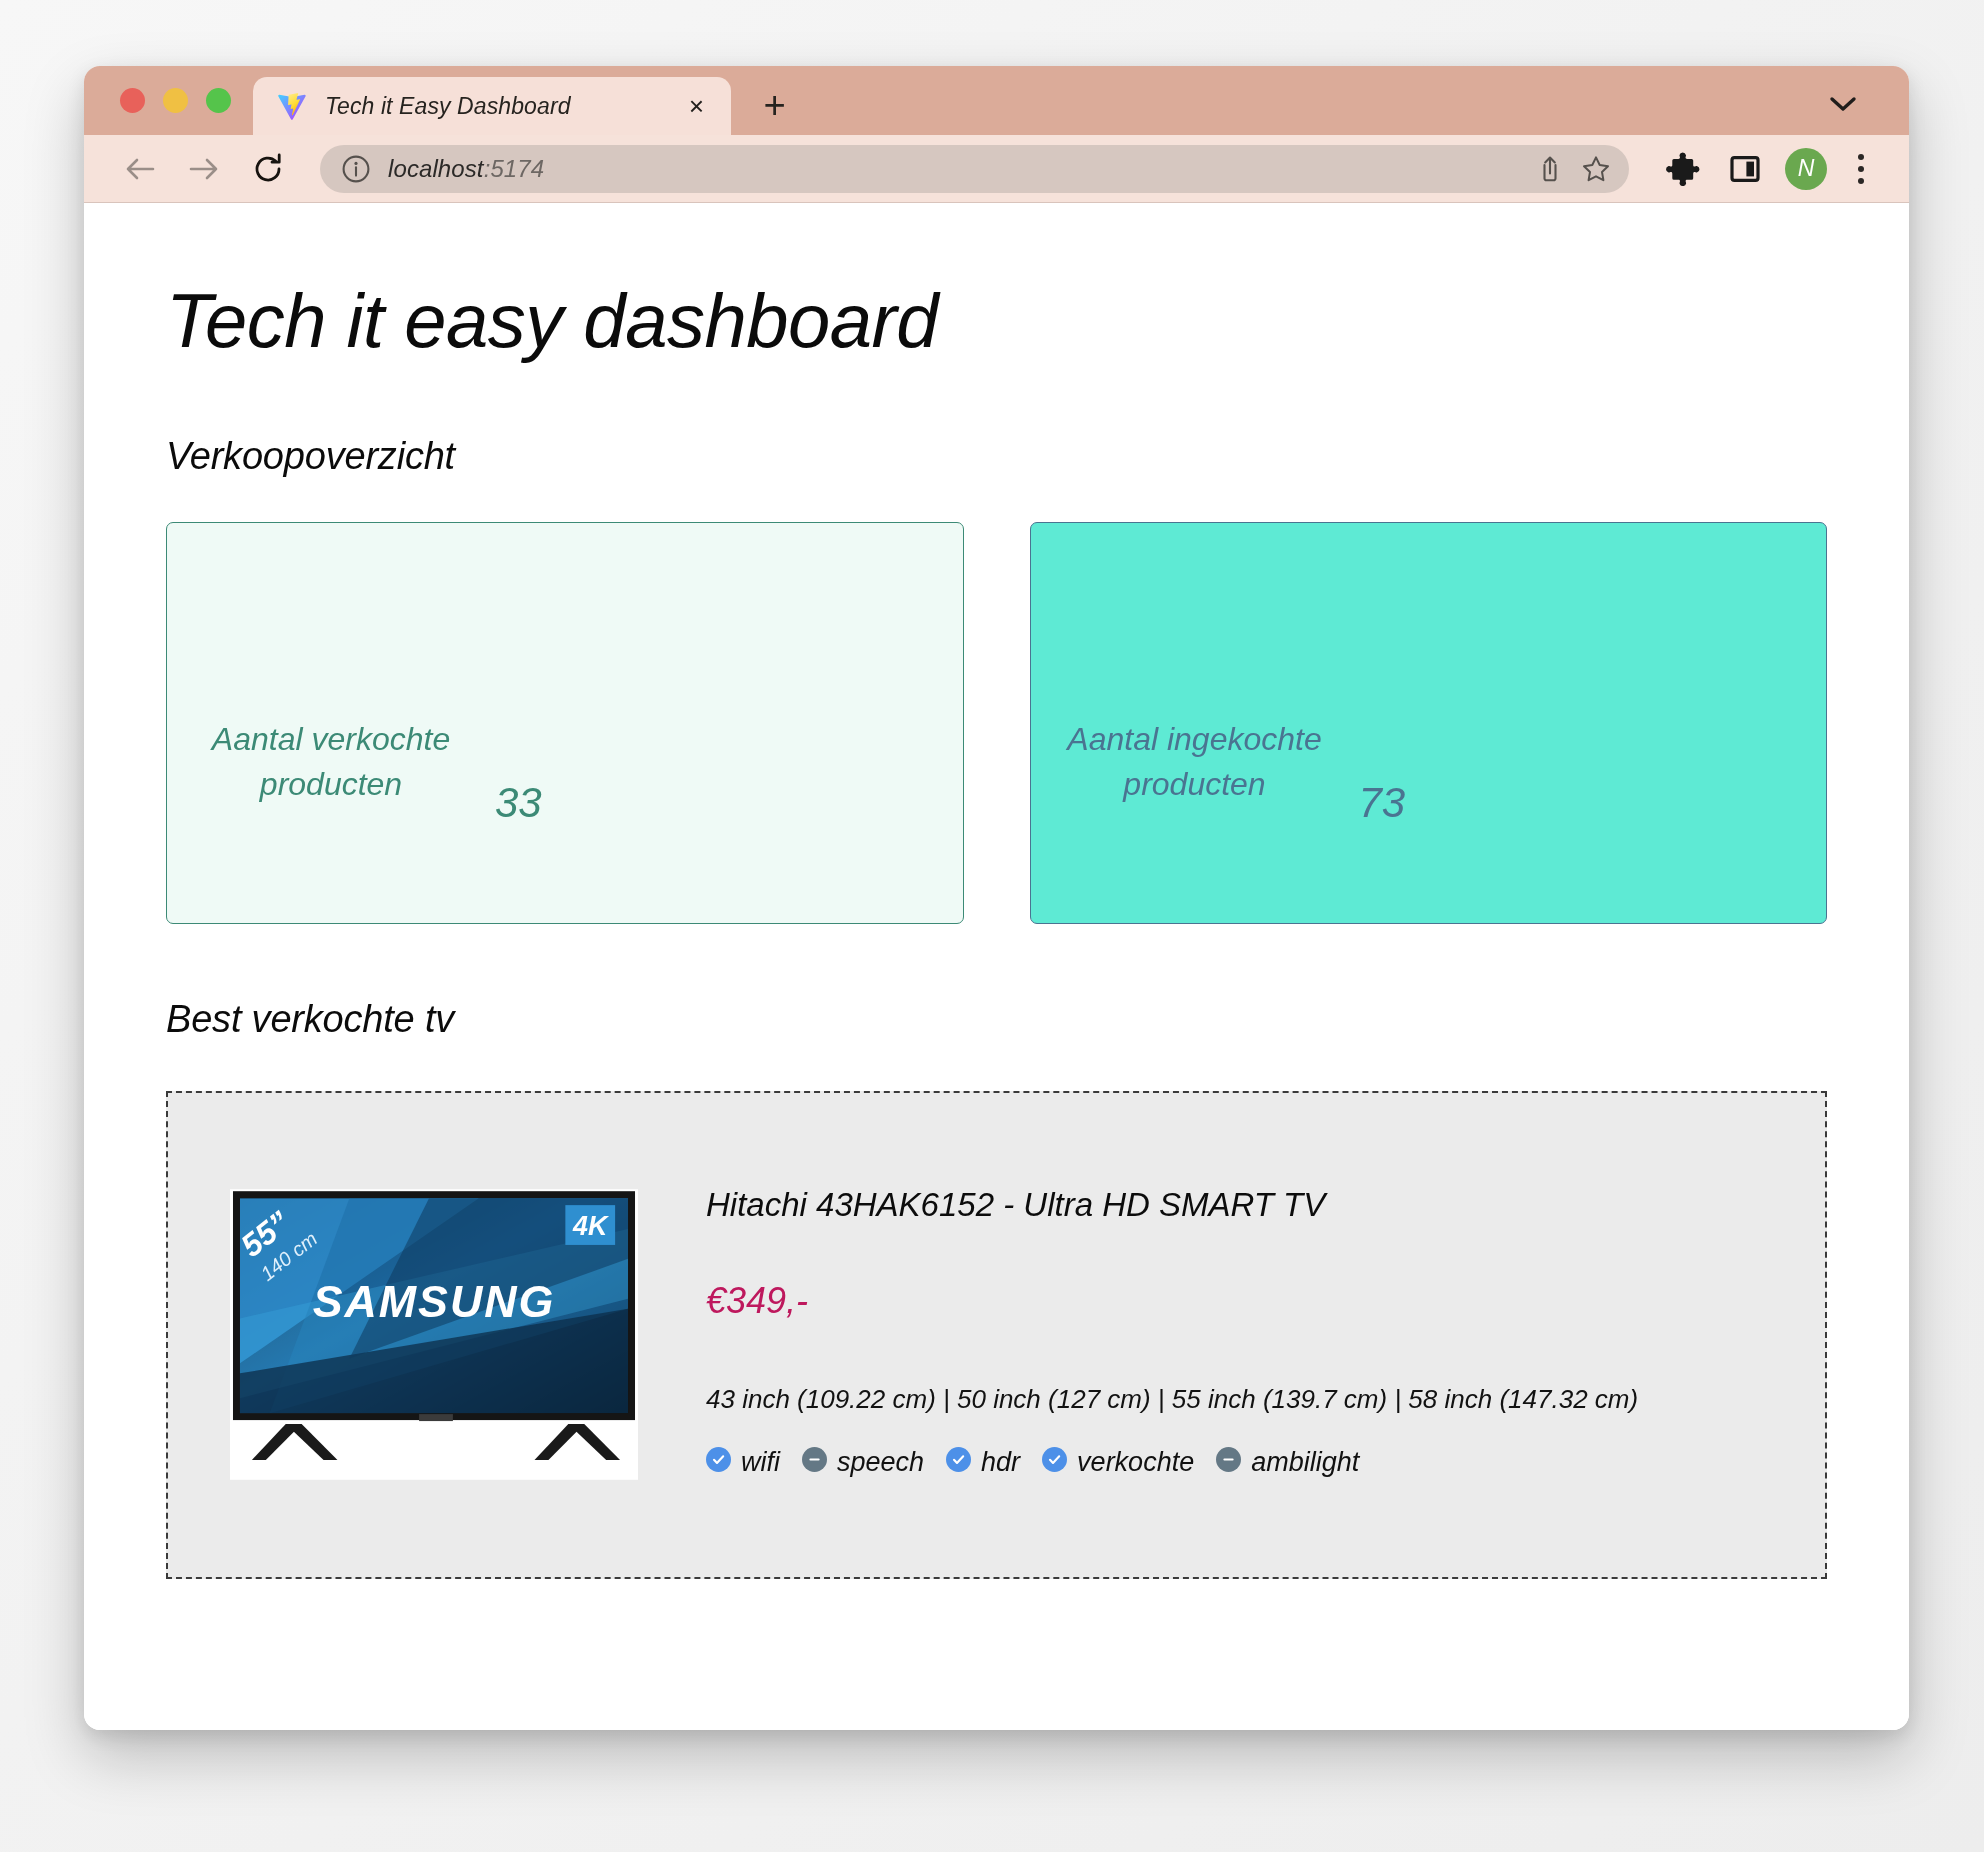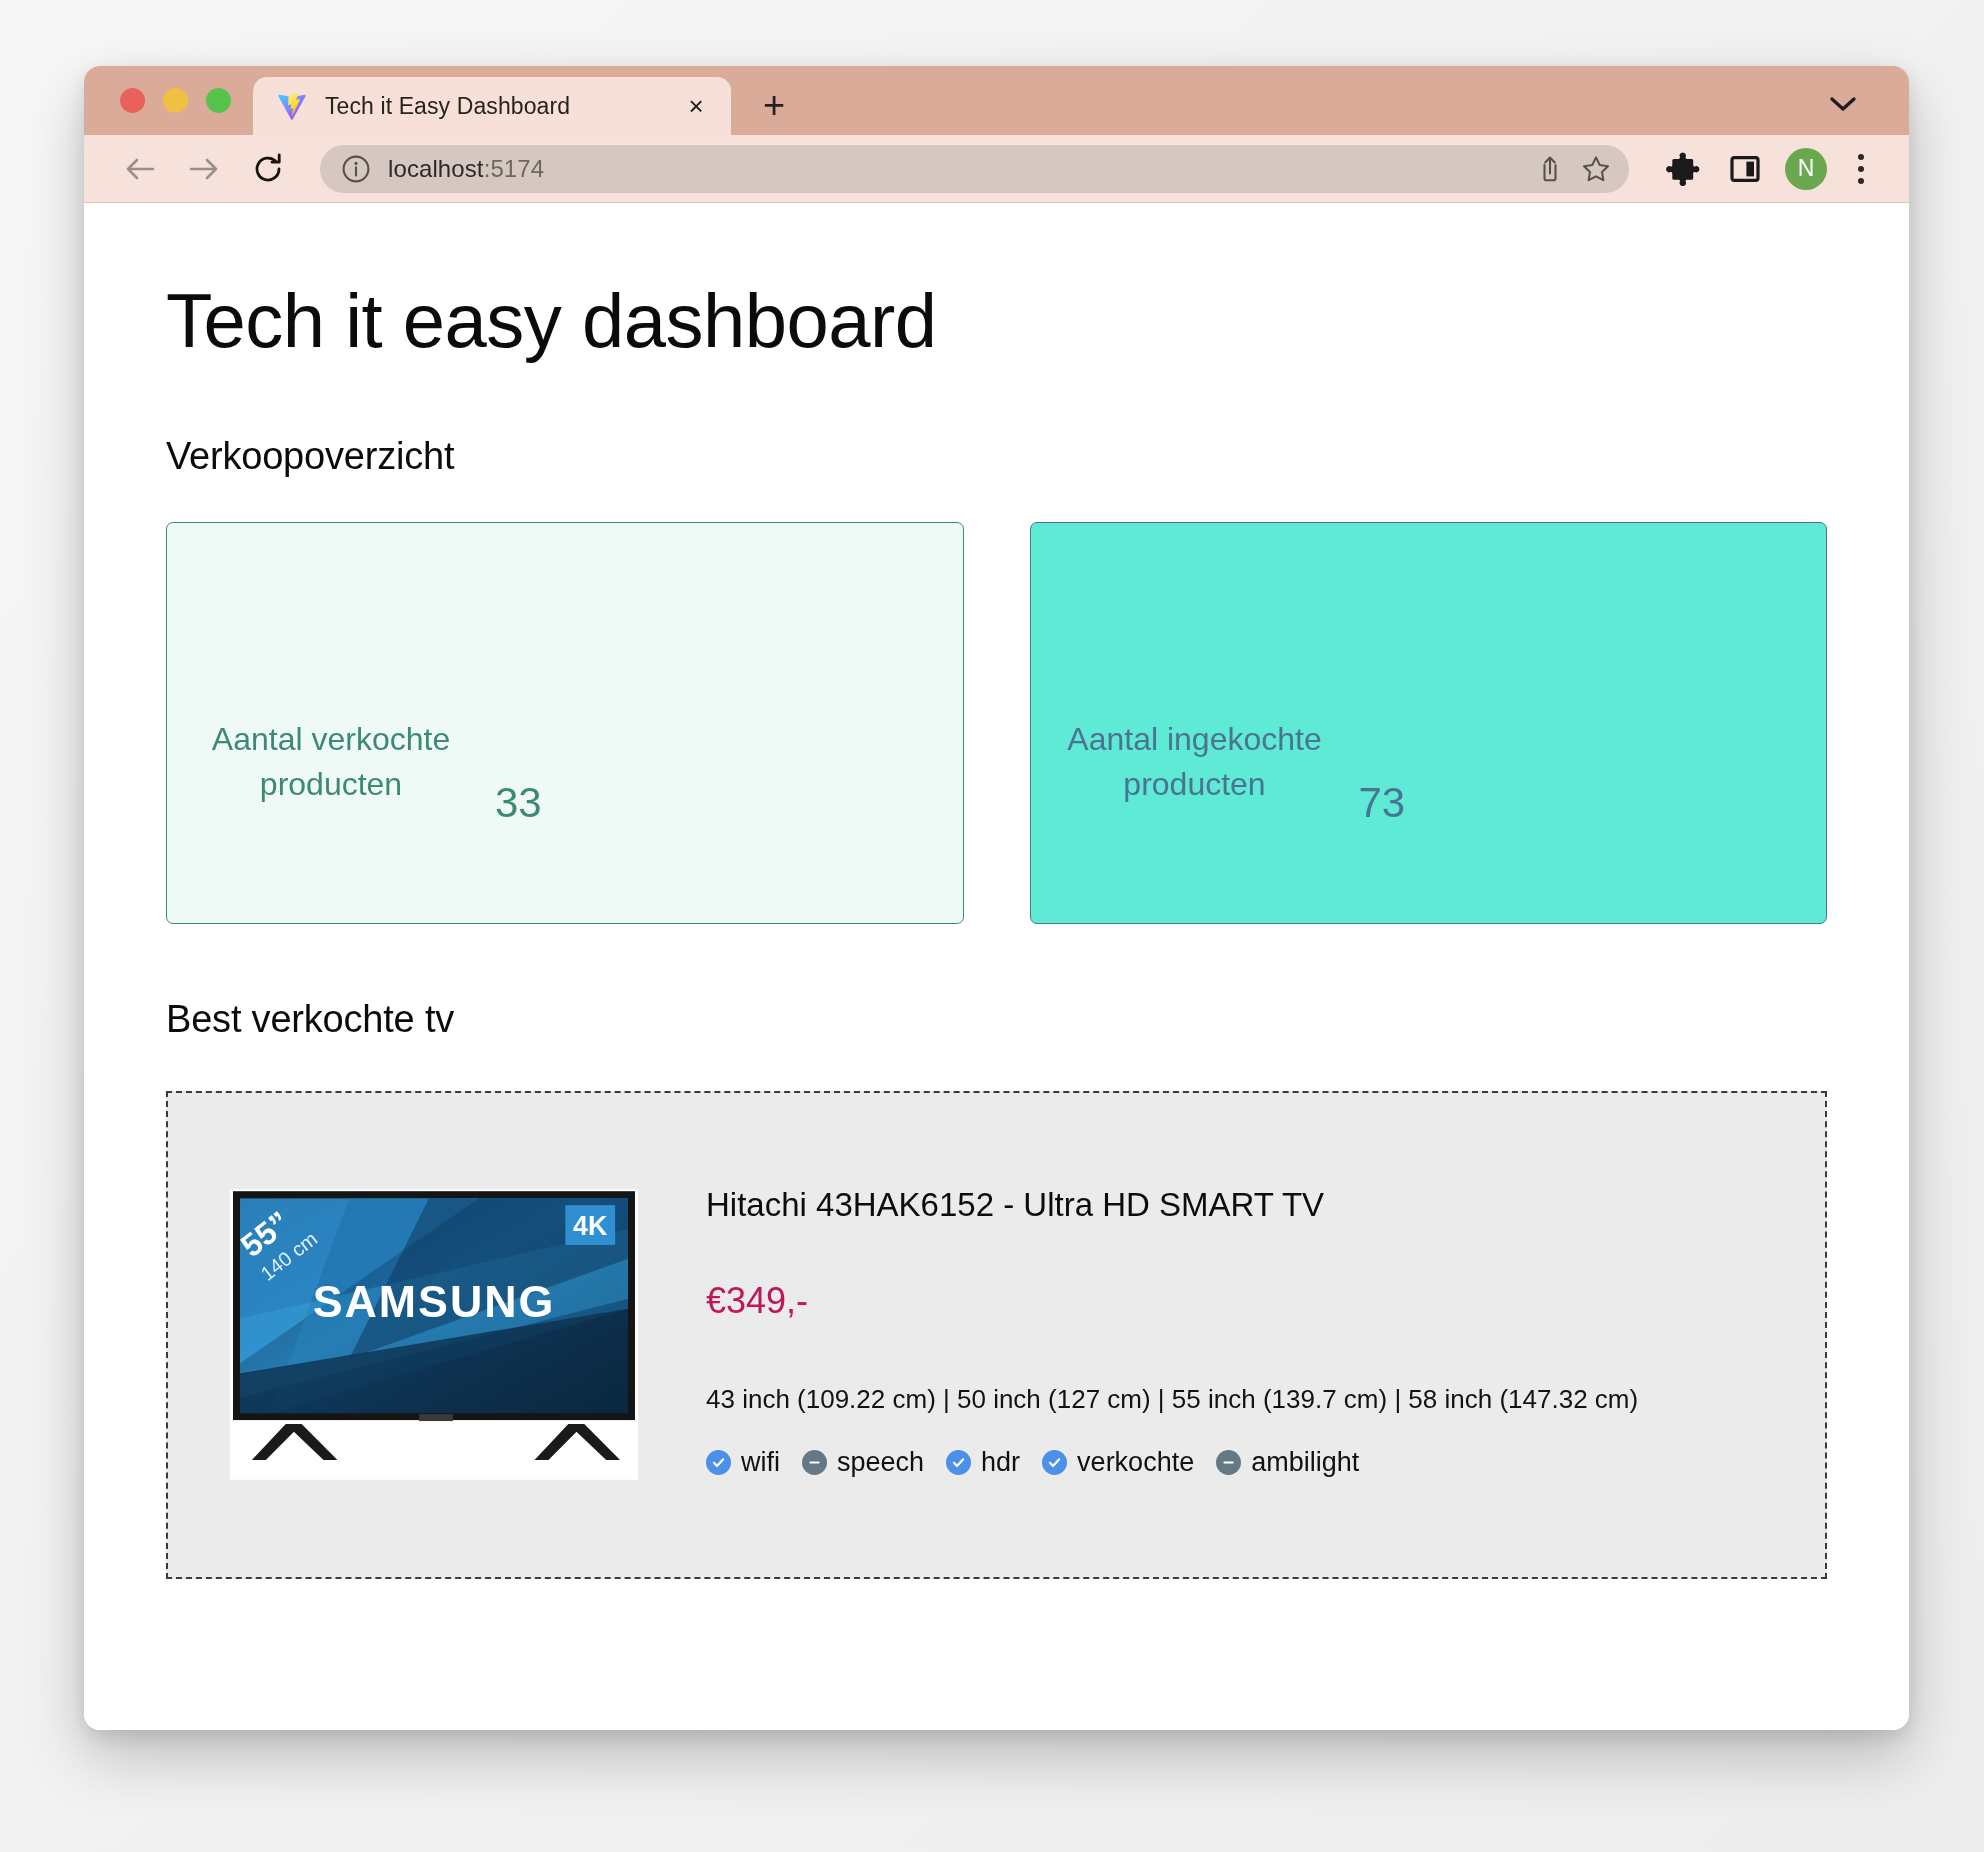--- a/index.html
+++ b/index.html
@@ -20,20 +20,21 @@
     left: 84px;
     top: 66px;
     width: 1825px;
     height: 1664px;
     border-radius: 16px;
     background: #ffffff;
     box-shadow: 0 26px 60px rgba(0,0,0,0.22), 0 6px 18px rgba(0,0,0,0.10);
     overflow: hidden;
     display: flex;
     flex-direction: column;
+    font-style: italic;
   }
 
   
   .tab-strip {
     height: 69px;
     background: #dbab99;
     display: flex;
     align-items: flex-end;
     position: relative;
     flex: none;
@@ -294,21 +295,21 @@
   }
   .feature-list {
     display: flex;
     align-items: center;
     gap: 0;
     margin-top: 32px;
     flex-wrap: wrap;
   }
   .feature {
     display: flex;
-    align-items: center;
+    align-items: flex-start;
     margin-right: 22px;
   }
   .feature .badge {
     width: 25px;
     height: 25px;
     border-radius: 50%;
     display: flex;
     align-items: center;
     justify-content: center;
     flex: none;

